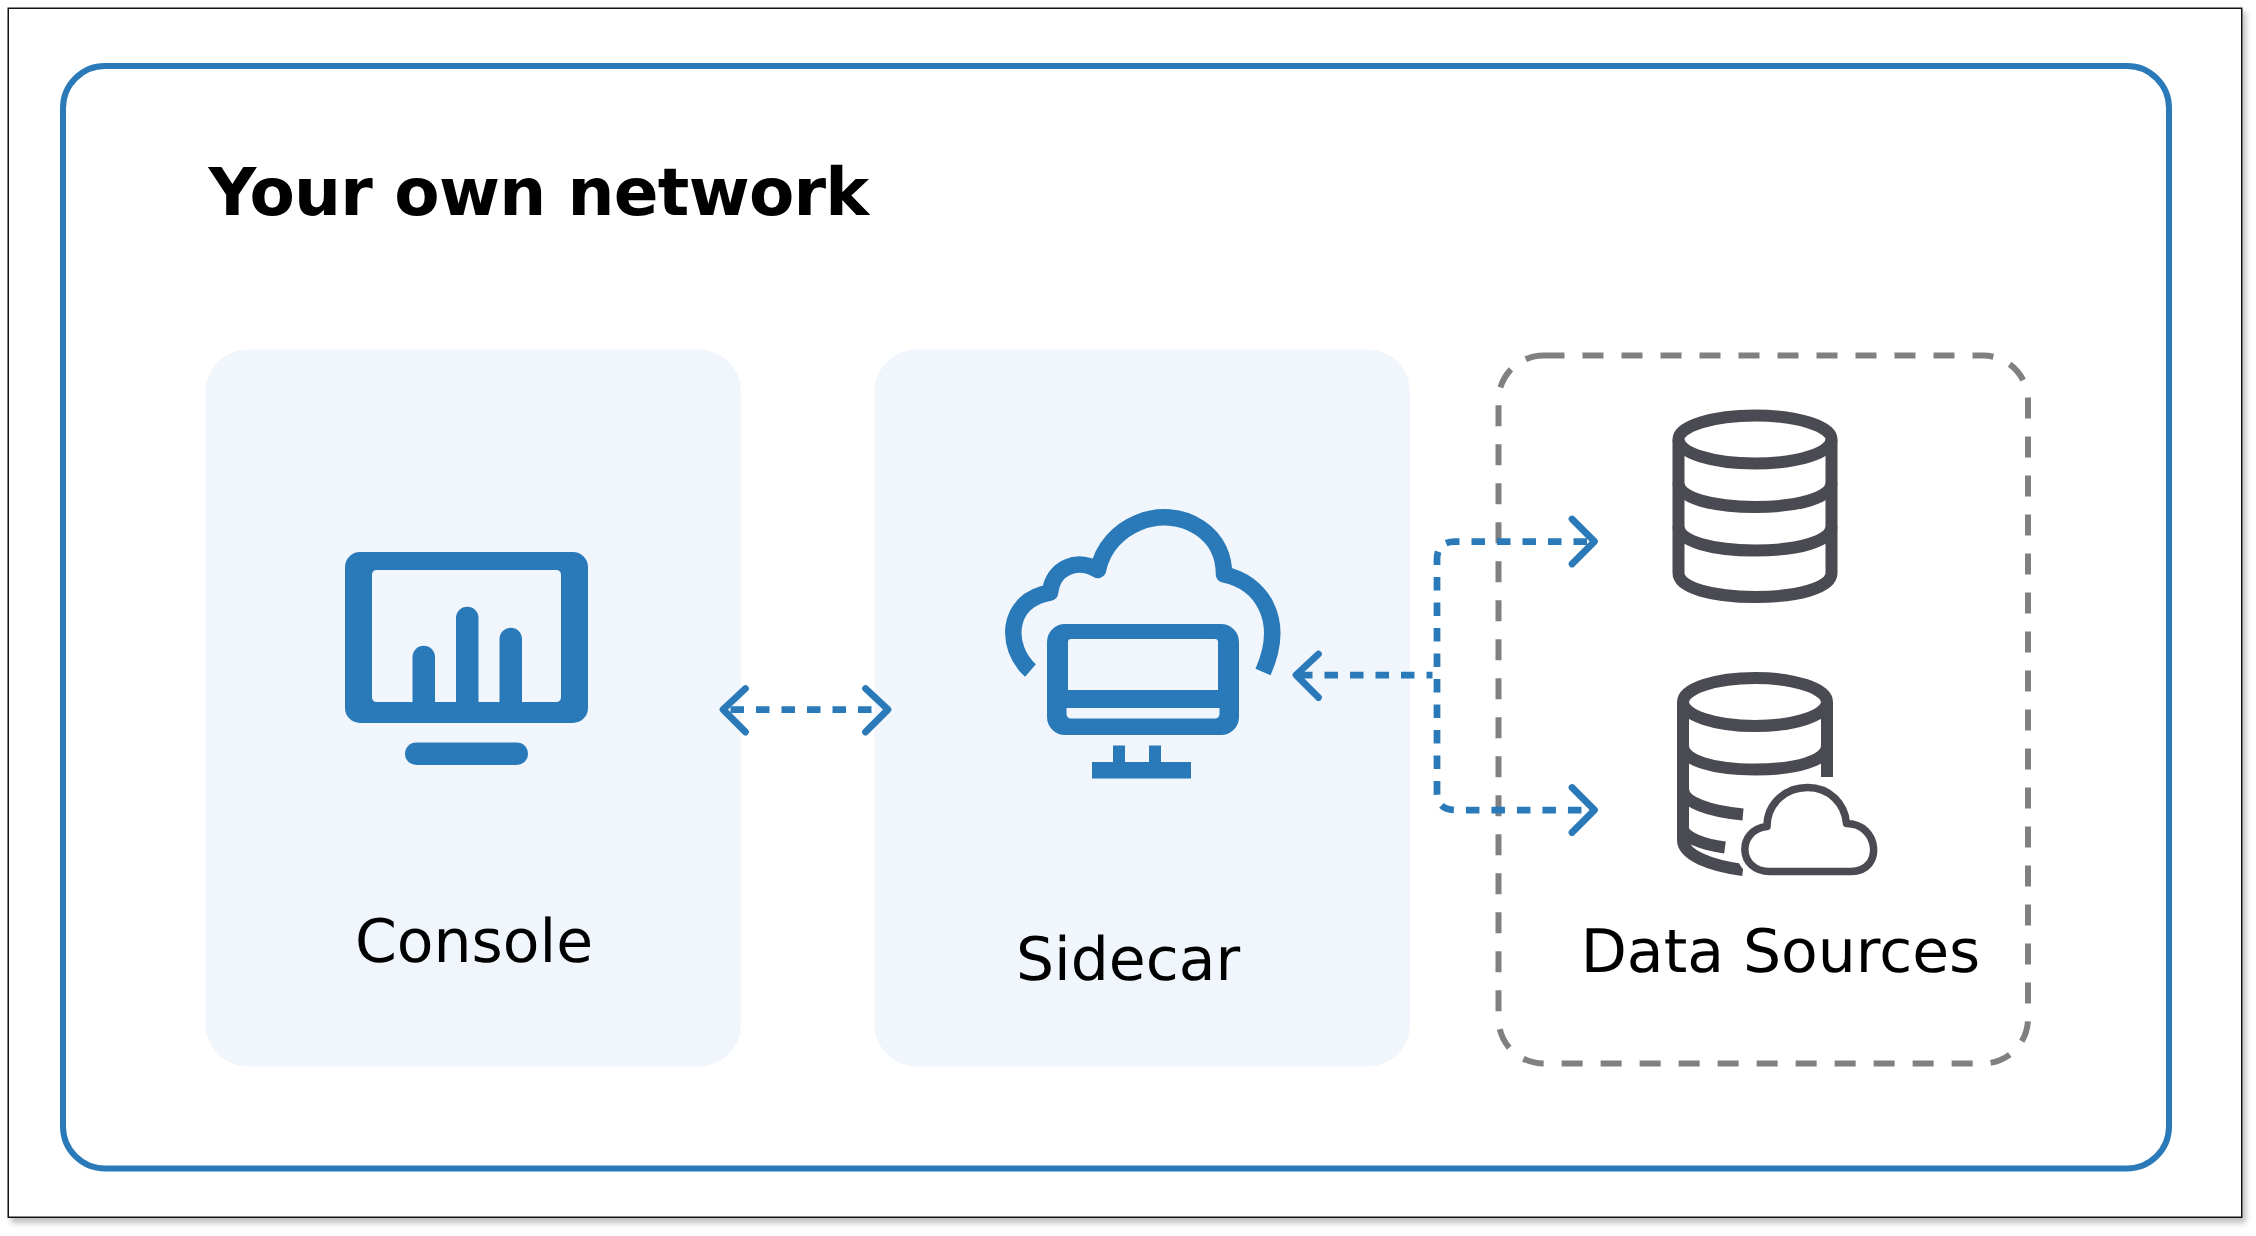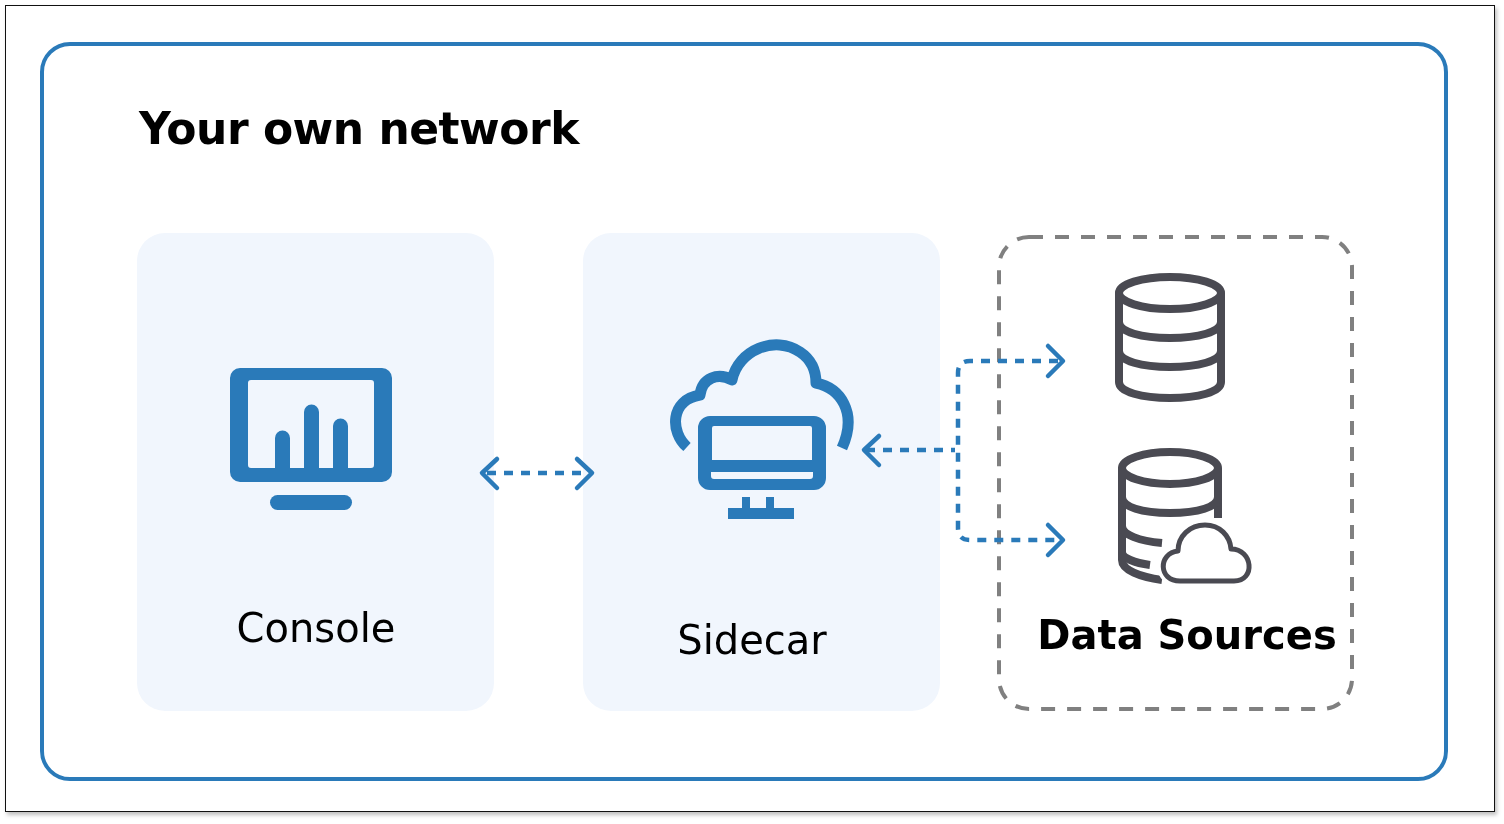--- a/index.html
+++ b/index.html
@@ -58,21 +58,21 @@
       font-size: 40px;
       color: #000000;
       white-space: nowrap;
       text-align: center;
       transform: translateX(-50%);
       font-family: "DejaVu Sans", sans-serif;
       letter-spacing: 0px;
     }
     .label.console { left: 316px; top: 605px; }
     .label.sidecar { left: 752px; top: 605px; margin-top: 12px; }
-    .label.datasources { left: 1187px; top: 612px; font-weight: bold; }
+    .label.datasources { left: 1187px; top: 612px; }
     svg.overlay {
       position: absolute;
       left: 0;
       top: 0;
       width: 1504px;
       height: 824px;
       pointer-events: none;
     }
     svg.overlay * { pointer-events: auto; }
   </style>

